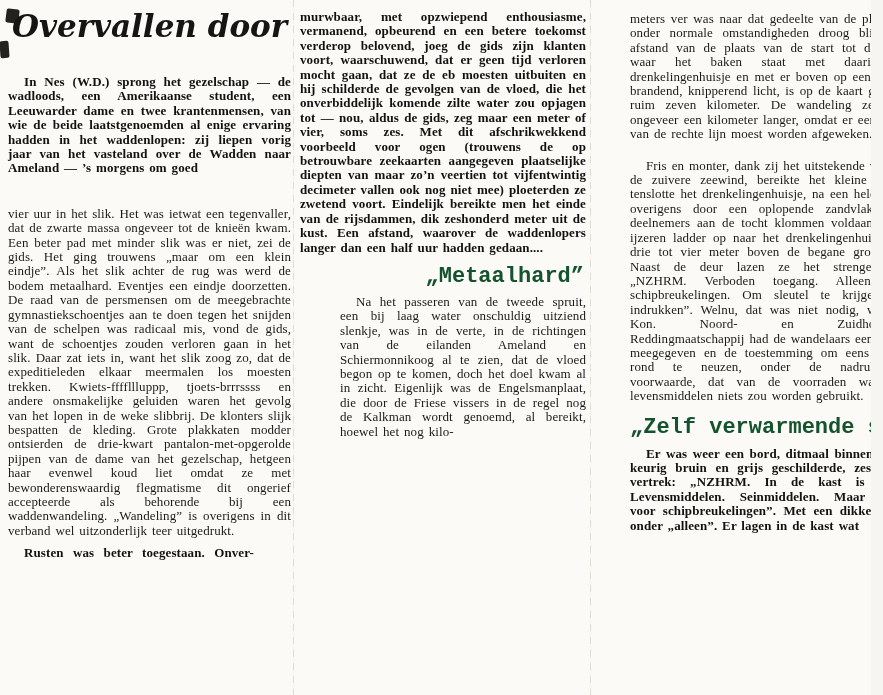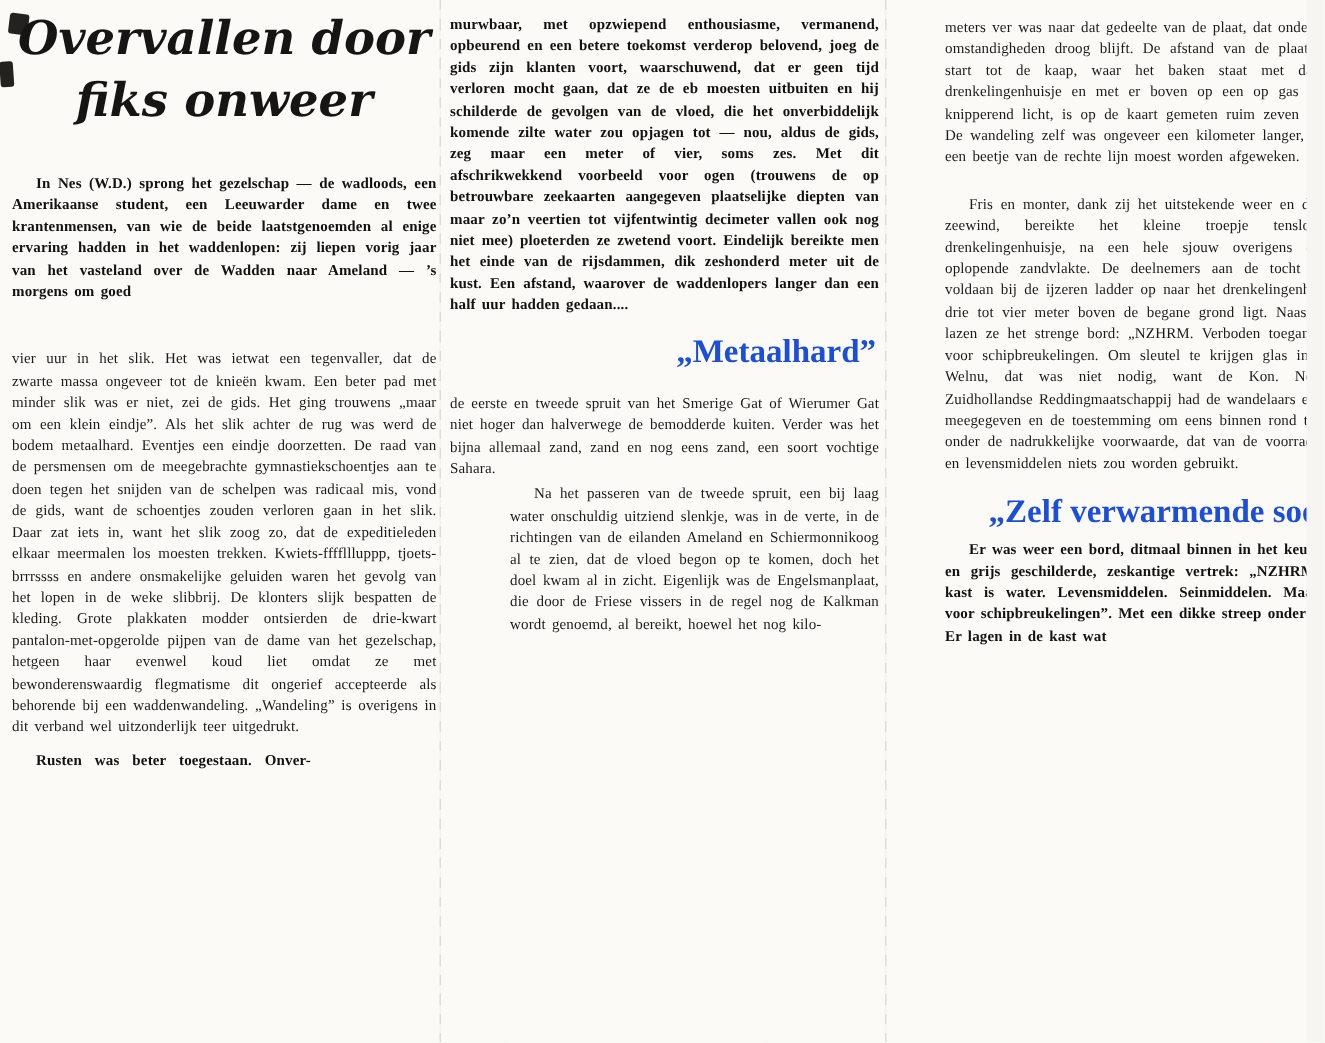--- a/index.html
+++ b/index.html
@@ -57,40 +57,40 @@
     font-size: 31px;
     line-height: 41px;
     text-align: center;
     letter-spacing: 0px;
     color: #161514;
   }
   .headline .hl-line { display: block; white-space: nowrap; }
 
   .para {
     margin: 0;
-    font-size: 10px;
+    font-size: 13px;
     line-height: 14.4px;
     text-align: justify;
     word-spacing: 1.5px;
     letter-spacing: 0.1px;
   }
   .bold { font-weight: 700; color: #131211; }
   .indent { text-indent: 16px; }
 
   .intro  { margin-top: 28px; }
   .body1  { margin-top: 31px; }
   .rusten { margin-top: 8px; word-spacing: 6px; }
 
   .subhead {
     margin: 0;
-    font-family: Liberation Serif, serif;
+    font-family: Liberation Mono, monospace;
     font-weight: 700;
     font-size: 22px;
     line-height: 24px;
-    color: #1d4ed8;
+    color: #14532d;
     white-space: nowrap;
   }
   .subhead-2 { margin: 10px 2px 6px 0; text-align: right; }
   .subhead-3 { margin: 12px 12px 7px 0; text-align: right; }
 
   .col-2 .spruit { margin-top: 17px; }
   .col-2 .na     { margin-top: 3px; margin-left: 40px; }
   .col-3 .fris   { margin-top: 17px; }
 </style>
 </head>
@@ -99,31 +99,29 @@
 <div class="page">
 
   <div class="rule rule-1"></div>
   <div class="rule rule-2"></div>
   <div class="speck speck-1"></div>
   <div class="speck speck-2"></div>
 
   <div class="col col-1">
     <h1 class="headline">
       <span class="hl-line">Overvallen door</span>
-      <span class="hl-line">fiks onweer</span>
     </h1>
     <p class="para bold indent intro">In Nes (W.D.) sprong het gezelschap — de wadloods, een Amerikaanse student, een Leeuwarder dame en twee krantenmensen, van wie de beide laatstgenoemden al enige ervaring hadden in het waddenlopen: zij liepen vorig jaar van het vasteland over de Wadden naar Ameland — ’s morgens om goed</p>
     <p class="para body1">vier uur in het slik. Het was ietwat een tegenvaller, dat de zwarte massa ongeveer tot de knieën kwam. Een beter pad met minder slik was er niet, zei de gids. Het ging trouwens „maar om een klein eindje”. Als het slik achter de rug was werd de bodem metaalhard. Eventjes een eindje doorzetten. De raad van de persmensen om de meegebrachte gymnastiekschoentjes aan te doen tegen het snijden van de schelpen was radicaal mis, vond de gids, want de schoentjes zouden verloren gaan in het slik. Daar zat iets in, want het slik zoog zo, dat de expeditieleden elkaar meermalen los moesten trekken. Kwiets-ffffllluppp, tjoets-brrrssss en andere onsmakelijke geluiden waren het gevolg van het lopen in de weke slibbrij. De klonters slijk bespatten de kleding. Grote plakkaten modder ontsierden de drie-kwart pantalon-met-opgerolde pijpen van de dame van het gezelschap, hetgeen haar evenwel koud liet omdat ze met bewonderenswaardig flegmatisme dit ongerief accepteerde als behorende bij een waddenwandeling. „Wandeling” is overigens in dit verband wel uitzonderlijk teer uitgedrukt.</p>
     <p class="para bold indent rusten">Rusten was beter toegestaan. Onver-</p>
   </div>
 
   <div class="col col-2">
     <p class="para bold cont">murwbaar, met opzwiepend enthousiasme, vermanend, opbeurend en een betere toekomst verderop belovend, joeg de gids zijn klanten voort, waarschuwend, dat er geen tijd verloren mocht gaan, dat ze de eb moesten uitbuiten en hij schilderde de gevolgen van de vloed, die het onverbiddelijk komende zilte water zou opjagen tot — nou, aldus de gids, zeg maar een meter of vier, soms zes. Met dit afschrikwekkend voorbeeld voor ogen (trouwens de op betrouwbare zeekaarten aangegeven plaatselijke diepten van maar zo’n veertien tot vijfentwintig decimeter vallen ook nog niet mee) ploeterden ze zwetend voort. Eindelijk bereikte men het einde van de rijsdammen, dik zeshonderd meter uit de kust. Een afstand, waarover de waddenlopers langer dan een half uur hadden gedaan....</p>
     <h2 class="subhead subhead-2">„Metaalhard”</h2>
-    <p class="para spruit">de eerste en tweede spruit van het Smerige Gat of Wierumer Gat niet hoger dan halverwege de bemodderde kuiten. Verder was het bijna allemaal zand, zand en nog eens zand, een soort vochtige Sahara.</p>
     <p class="para indent na">Na het passeren van de tweede spruit, een bij laag water onschuldig uitziend slenkje, was in de verte, in de richtingen van de eilanden Ameland en Schiermonnikoog al te zien, dat de vloed begon op te komen, doch het doel kwam al in zicht. Eigenlijk was de Engelsmanplaat, die door de Friese vissers in de regel nog de Kalkman wordt genoemd, al bereikt, hoewel het nog kilo-</p>
   </div>
 
   <div class="col col-3">
     <p class="para meters">meters ver was naar dat gedeelte van de plaat, dat onder normale omstandigheden droog blijft. De afstand van de plaats van de start tot de kaap, waar het baken staat met daarin het drenkelingenhuisje en met er boven op een op gas brandend, knipperend licht, is op de kaart gemeten ruim zeven kilometer. De wandeling zelf was ongeveer een kilometer langer, omdat er een beetje van de rechte lijn moest worden afgeweken.</p>
     <p class="para indent fris">Fris en monter, dank zij het uitstekende weer en de zuivere zeewind, bereikte het kleine troepje tenslotte het drenkelingenhuisje, na een hele sjouw overigens door een oplopende zandvlakte. De deelnemers aan de tocht klommen voldaan bij de ijzeren ladder op naar het drenkelingenhuisje, dat drie tot vier meter boven de begane grond ligt. Naast de deur lazen ze het strenge bord: „NZHRM. Verboden toegang. Alleen voor schipbreukelingen. Om sleutel te krijgen glas indrukken”. Welnu, dat was niet nodig, want de Kon. Noord- en Zuidhollandse Reddingmaatschappij had de wandelaars een sleutel meegegeven en de toestemming om eens binnen rond te neuzen, onder de nadrukkelijke voorwaarde, dat van de voorraden water en levensmiddelen niets zou worden gebruikt.</p>
     <h2 class="subhead subhead-3">„Zelf verwarmende soep”</h2>
     <p class="para bold indent bord">Er was weer een bord, ditmaal binnen in het keurig bruin en grijs geschilderde, zeskantige vertrek: „NZHRM. In de kast is water. Levensmiddelen. Seinmiddelen. Maar alleen voor schipbreukelingen”. Met een dikke streep onder „alleen”. Er lagen in de kast wat</p>
   </div>
 

